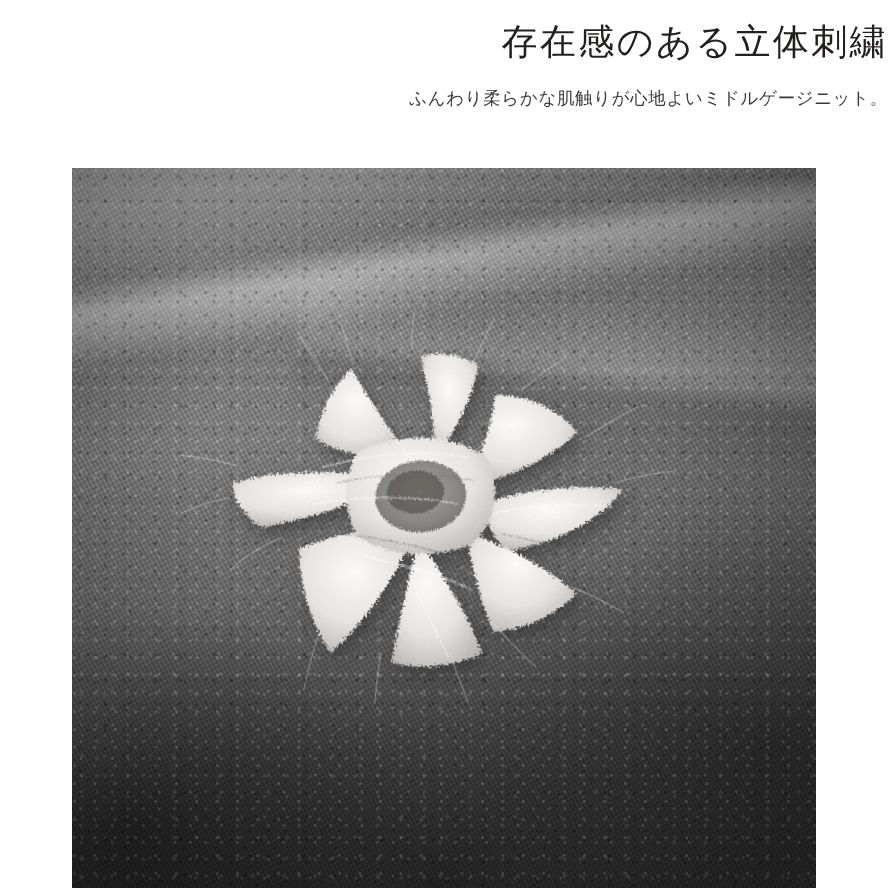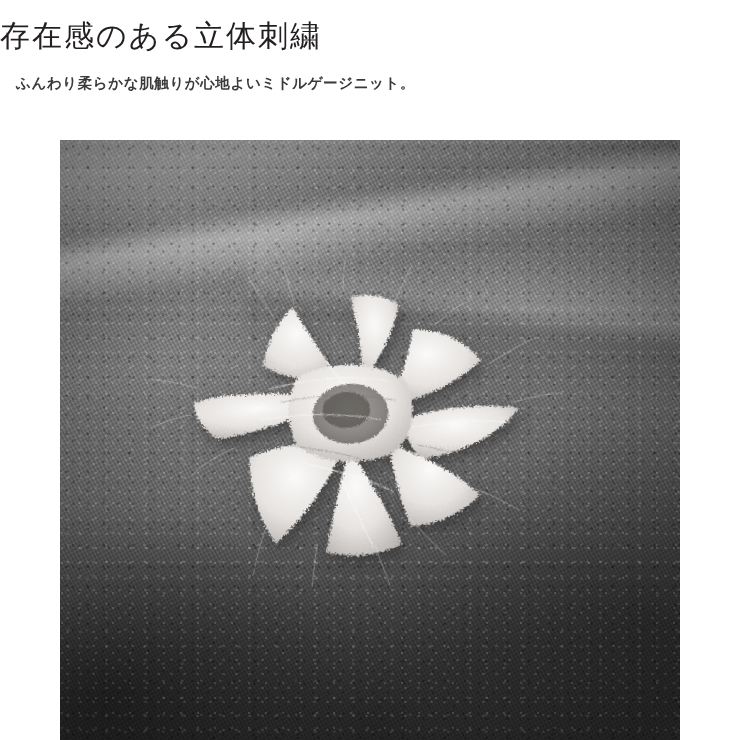--- a/index.html
+++ b/index.html
@@ -24,43 +24,43 @@
     overflow: hidden;
   }
 
   
   .text-block {
     position: absolute;
     top: 0;
     left: 0;
     width: 740px;
     height: 108px;
-    text-align: left;
+    text-align: right;
     padding-top: 18px;
     box-sizing: border-box;
   }
 
   .headline {
     font-family: "DejaVu Serif", "Liberation Serif", serif;
     font-size: 30px;
     letter-spacing: 2px;
     line-height: 1.2;
     color: #231f1f;
     margin: 0 0 16px 0;
     font-weight: 400;
   }
 
   .sub-line {
     font-family: "DejaVu Sans", "Liberation Sans", sans-serif;
     font-size: 14.5px;
     letter-spacing: 0.6px;
     line-height: 1.85;
     color: #3a3a3a;
-    margin: 16px;
-    font-weight: 700;
+    margin: 0;
+    font-weight: 400;
   }
 
   
   .photo {
     position: absolute;
     left: 60px;
     top: 140px;
     width: 620px;
     height: 600px;
     overflow: hidden;

